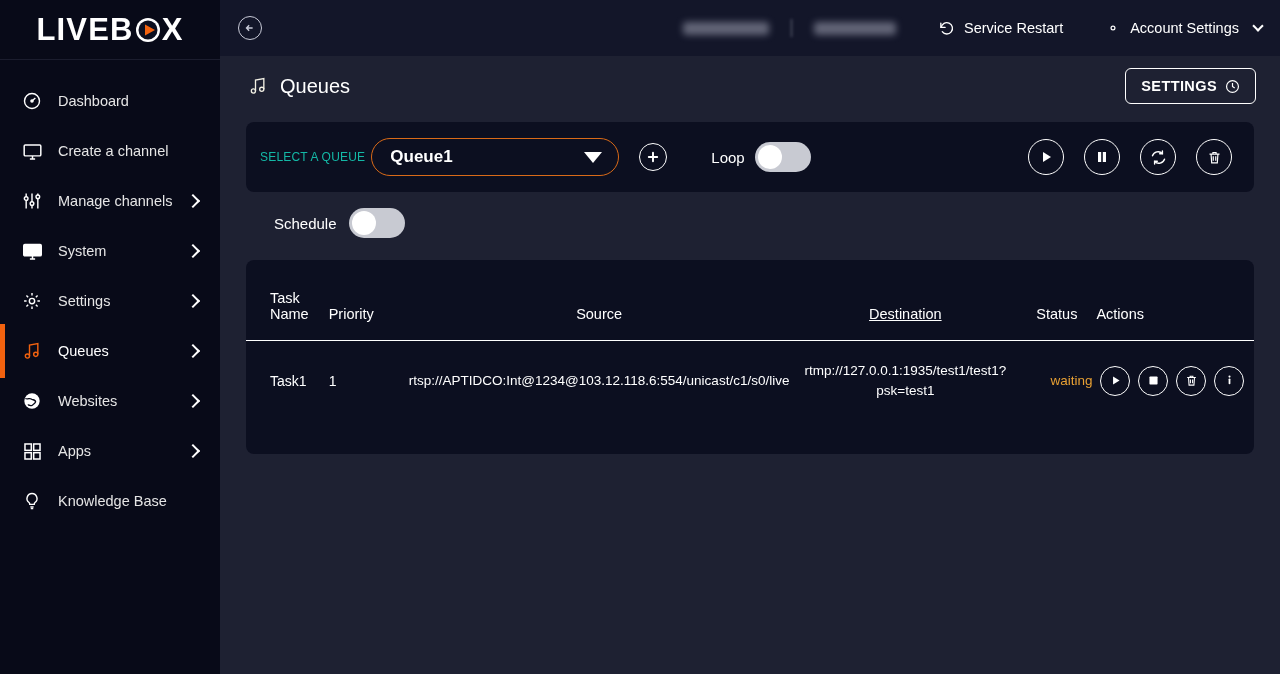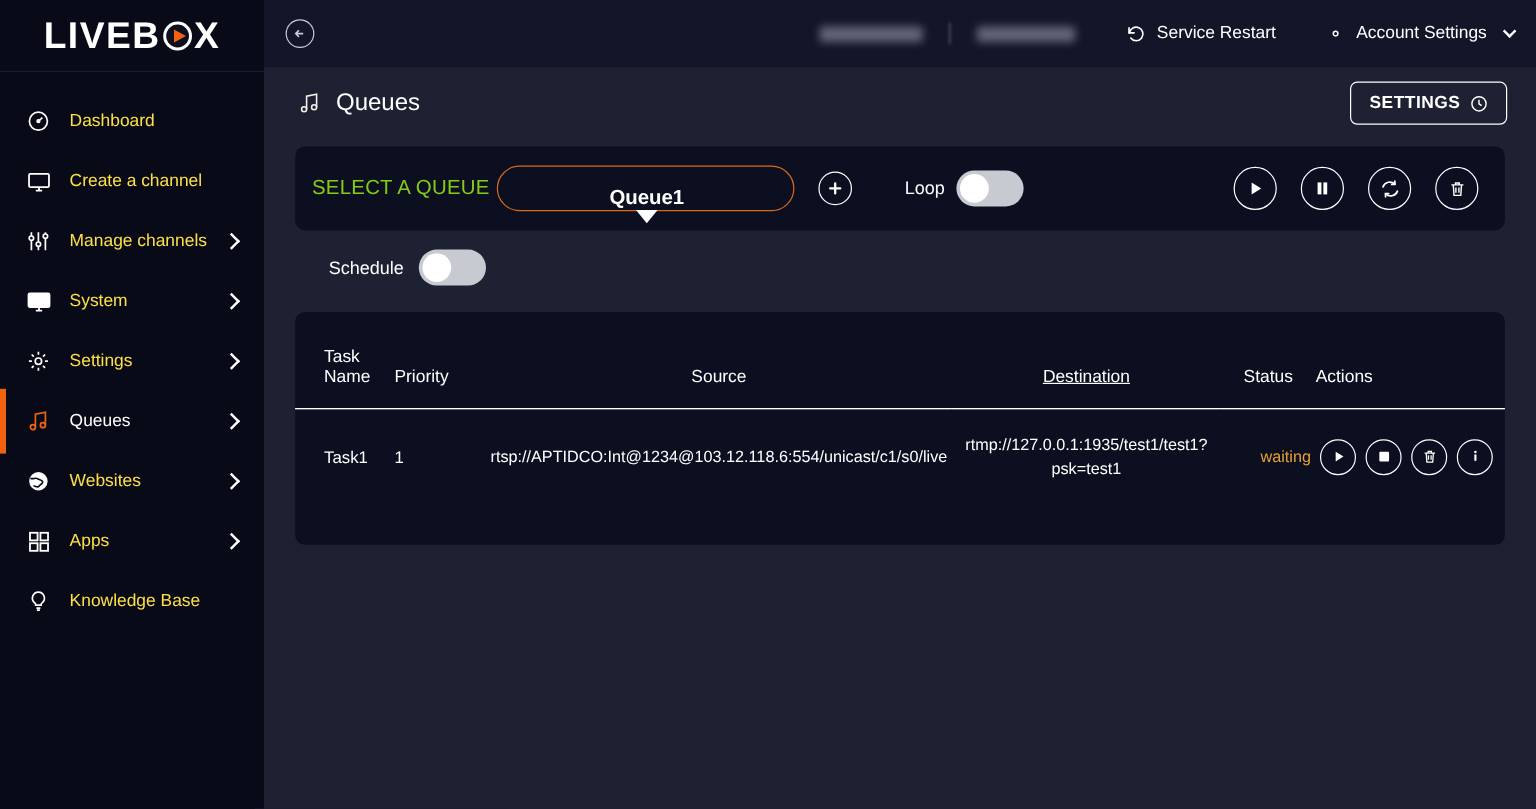--- a/index.html
+++ b/index.html
@@ -37,21 +37,21 @@
     height: 62px;
     display: flex; align-items: center; justify-content: center;
     color: #ffffff; font-size: 15px;
     border-bottom: 1px solid #1b1d2e;
   }
   .nav { padding-top: 16px; }
   .nav-item {
     height: 50px;
     display: flex; align-items: center;
     padding: 0 16px 0 20px;
-    color: #fde047; font-size: 14.5px;
+    color: #e5e5e5; font-size: 14.5px;
     position: relative;
     cursor: pointer;
   }
   .nav-item .nav-ico {
     width: 24px; height: 24px; margin-right: 14px;
     display: flex; align-items: center; justify-content: center;
     flex: 0 0 24px;
   }
   .nav-item .nav-label { flex: 1; white-space: nowrap; }
   .nav-item .chev {
@@ -123,31 +123,30 @@
   }
 
   .content { padding: 6px 26px 0 26px; }
 
   .queue-panel {
     background: #0c0f20; border-radius: 8px;
     height: 70px; display: flex; align-items: center;
     padding: 0 22px 0 14px;
   }
   .select-label {
-    color: #84cc16; font-size: 17px; letter-spacing: .2px;
+    color: #14b8a6; font-size: 12px; letter-spacing: .2px;
     margin-right: 6px; white-space: nowrap;
   }
   .queue-select {
     width: 248px; height: 38px;
     border: 1.5px solid #d96a18; border-radius: 19px;
     background: transparent;
     display: flex; align-items: center;
-    padding: 16px 16px 0 18px;
+    padding: 0 16px 0 18px;
     cursor: pointer;
-    flex-direction: column;
   }
   .queue-select .qs-val {
     flex: 1; color: #ffffff; font-size: 17px; font-weight: 700;
   }
   .caret-down {
     width: 0; height: 0;
     border-left: 9px solid transparent; border-right: 9px solid transparent;
     border-top: 11px solid #ffffff;
   }
   .add-btn {

